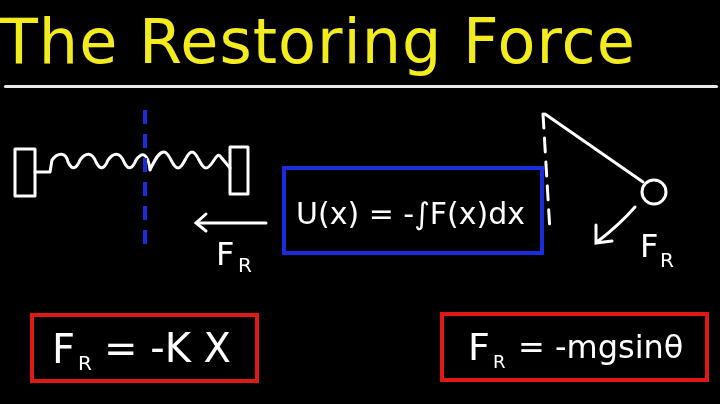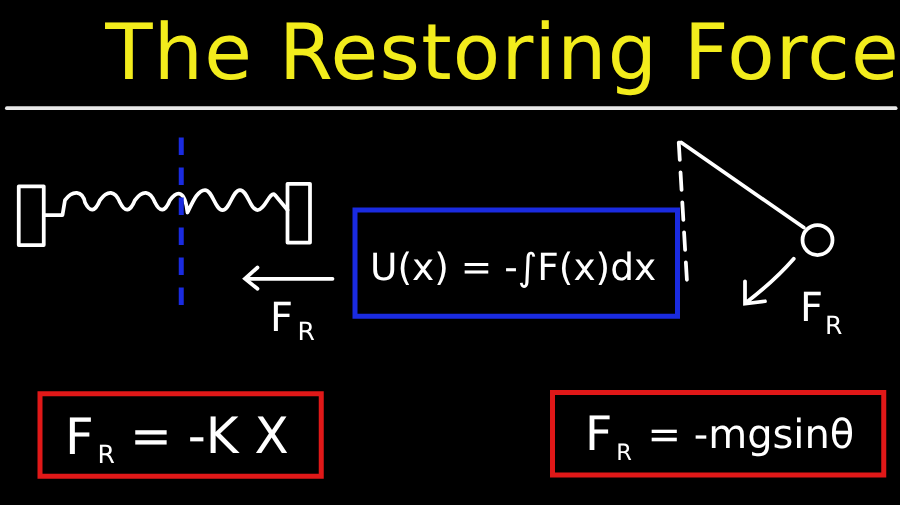--- a/index.html
+++ b/index.html
@@ -1,18 +1,18 @@
 <!DOCTYPE html>
 <html><head>
 <meta charset="utf-8">
 <style>
   html, body { margin:0; padding:0; background:#000; }
   body { width:720px; height:404px; position:relative; overflow:hidden; font-family:"DejaVu Sans", sans-serif; }
   .title {
-    position:absolute; left:0; top:2px; width:720px; text-align:right;
+    position:absolute; left:0; top:2px; width:720px; text-align:left;
     color:#f2ec1c; font-size:62px; line-height:80px; letter-spacing:1px;
     font-family:"DejaVu Sans", sans-serif;
   }
   .underline { position:absolute; left:4px; top:85px; width:714px; height:3px; background:#e8e8e8; border-radius:2px; }
   svg.canvas { position:absolute; left:0; top:0; }
   .hand { font-family:"DejaVu Sans", sans-serif; fill:#fff; }
 </style>
 </head>
 <body>
 

